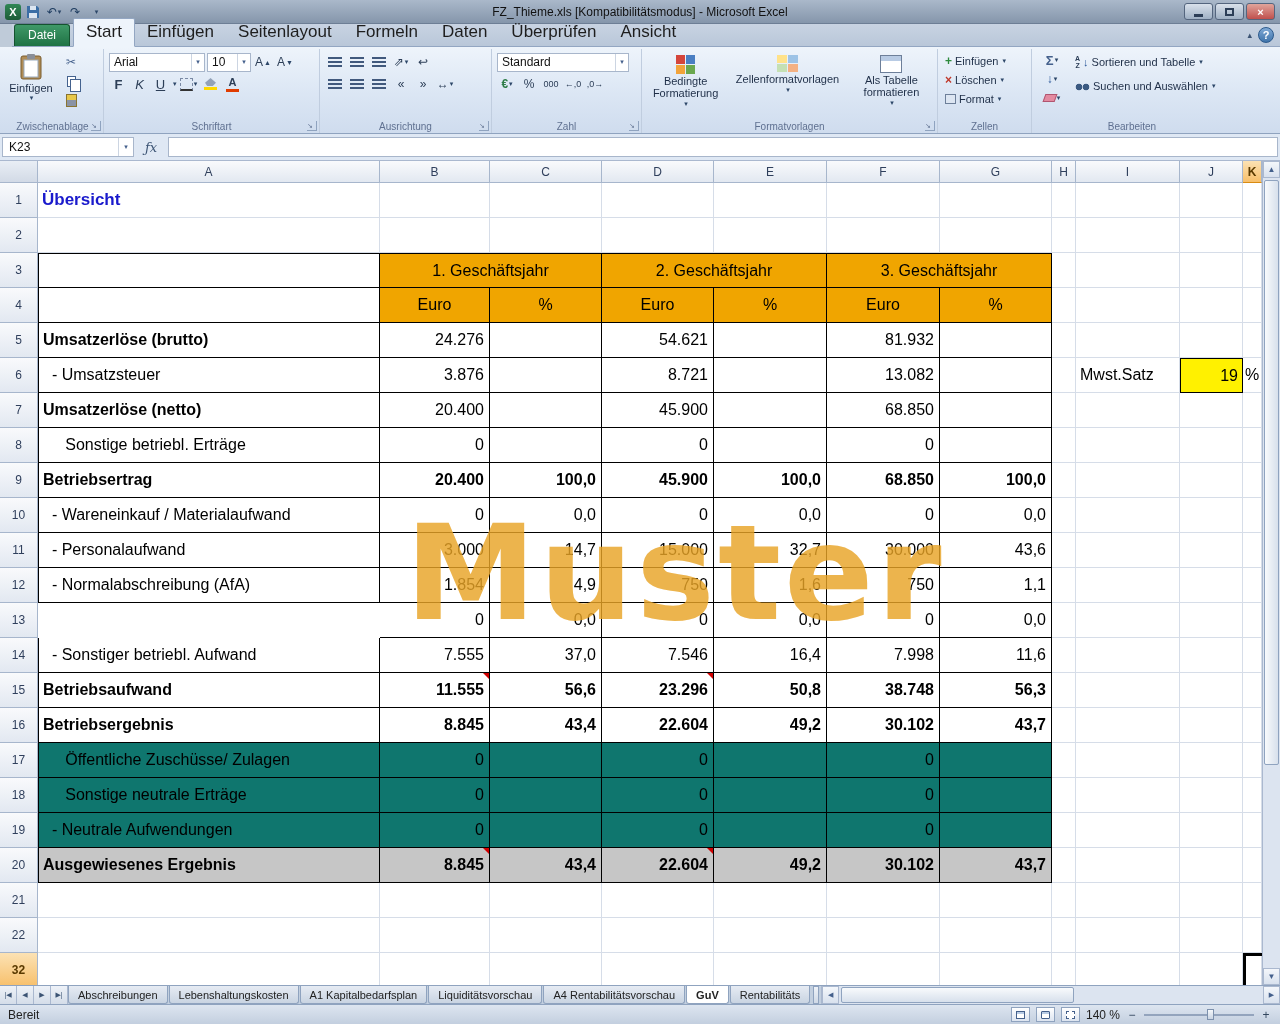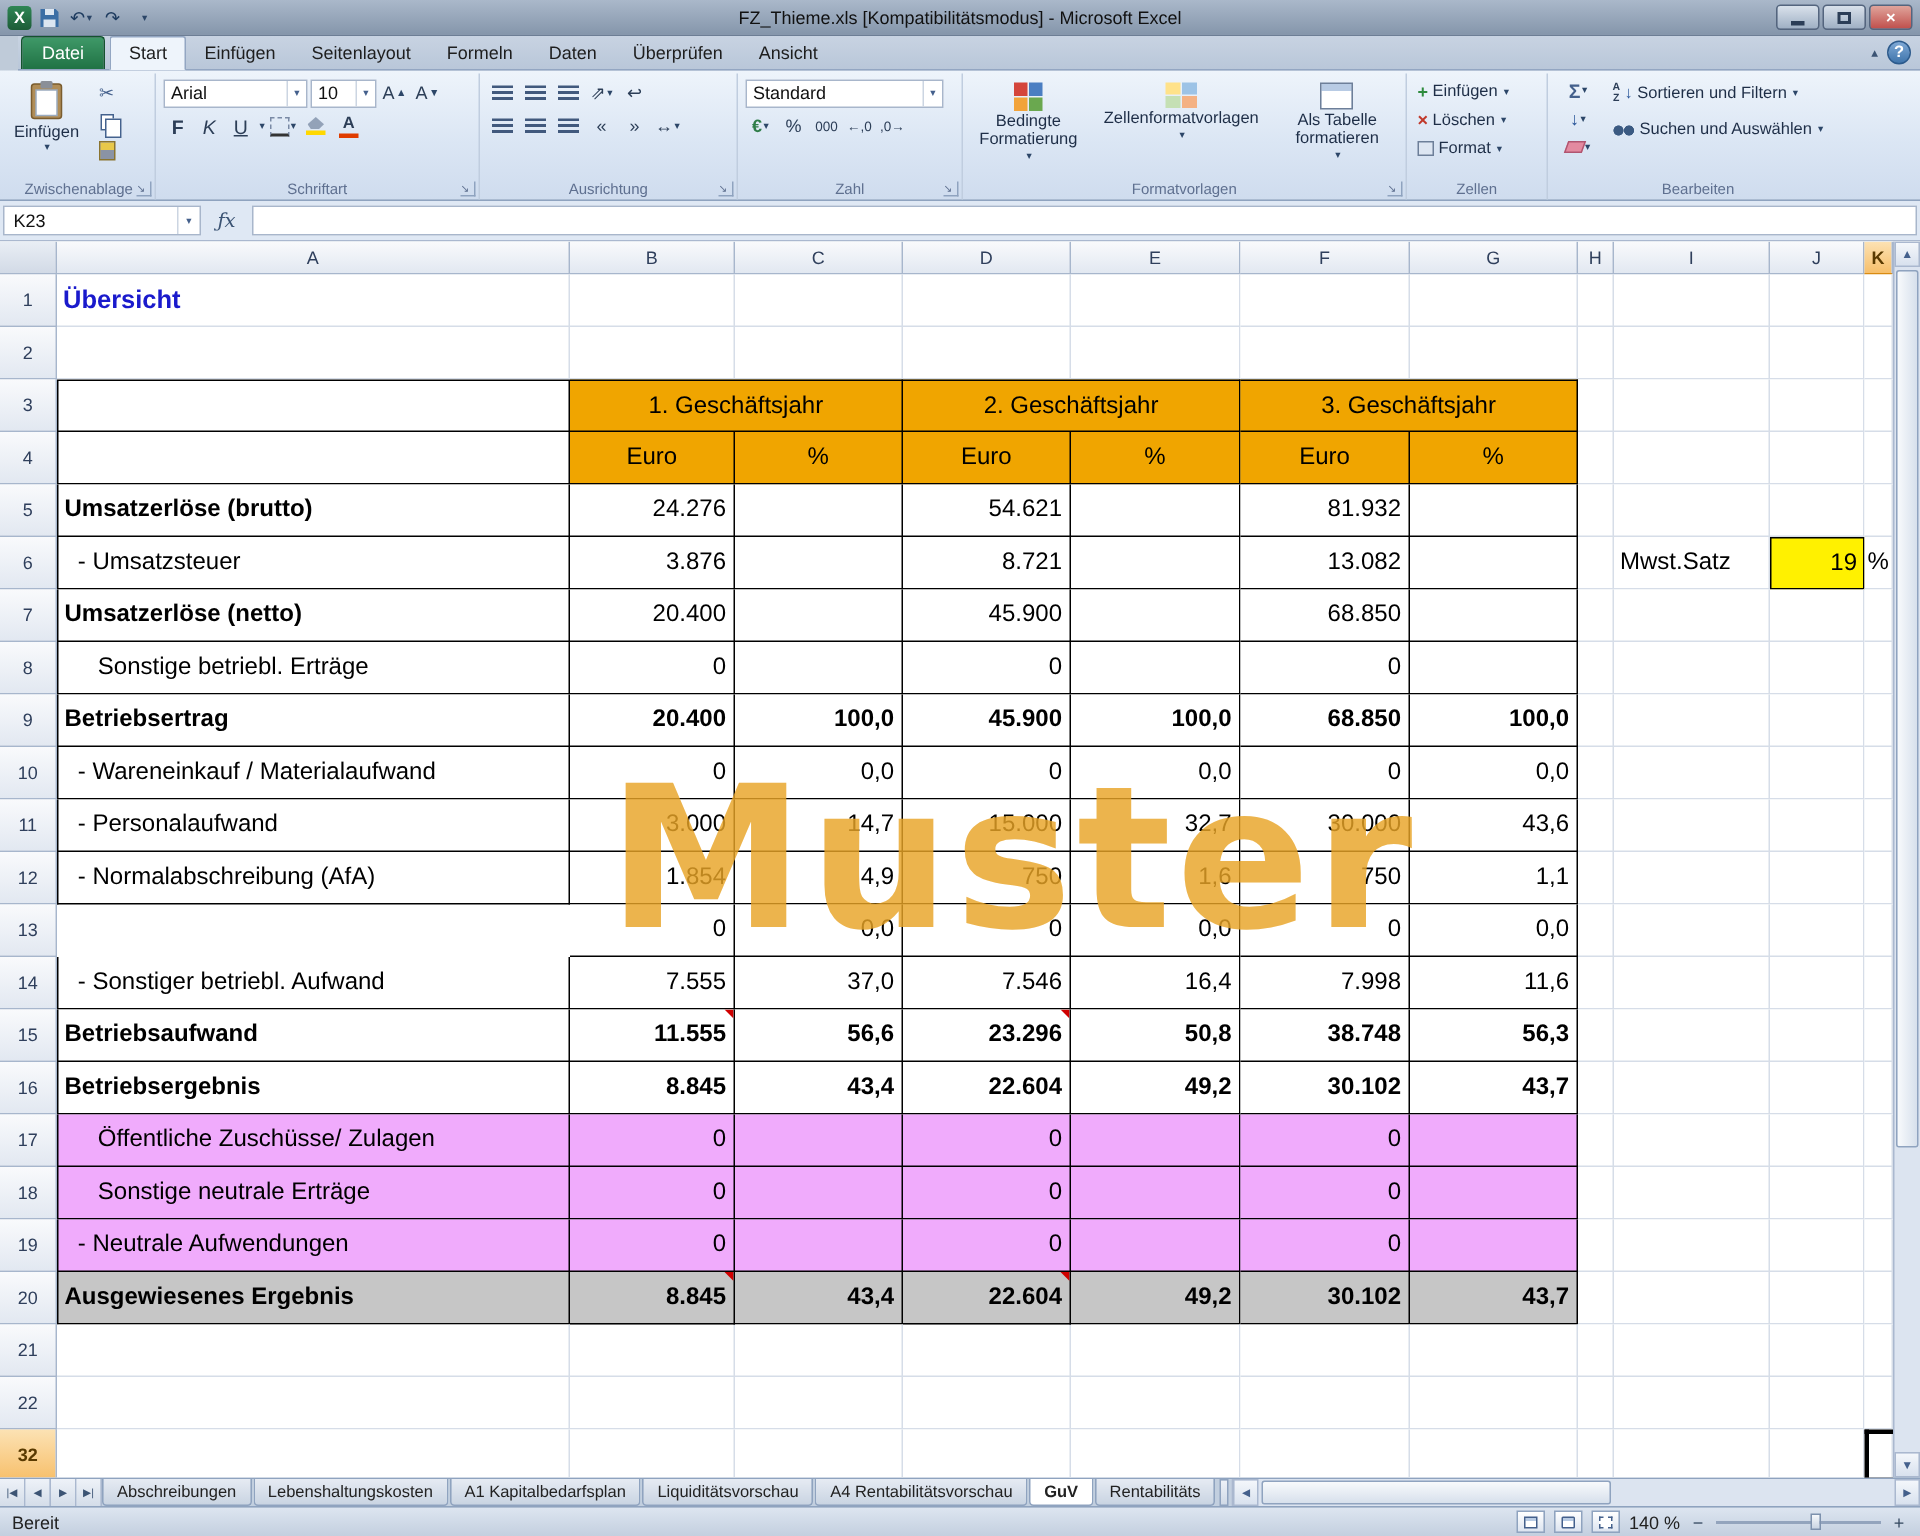--- a/index.html
+++ b/index.html
@@ -23,21 +23,21 @@
         font-size:11px; color:#1d3least; color:#1d3350; }
   .wc .minbar { width:9px; height:3px; background:#2c3e57; margin-top:7px; }
   .wc .maxbox { width:9px; height:8px; border:2px solid #2c3e57; }
   .wc.close { background:linear-gradient(#e0a49b,#c0504d); color:#fff; font-weight:bold; }
 
   
   .tabrow { height:23px; flex:0 0 23px; background:linear-gradient(#c8d3e2,#b9c7d9); display:flex; align-items:flex-end;
             border-bottom:1px solid #93a6c2; padding-left:2px; position:relative;margin-left:12px; }
   .file-tab { background:linear-gradient(#3f9968,#1f7244); color:#fff; padding:3px 13px 4px; font-size:12px;
               border:1px solid #14532f; border-bottom:none; border-radius:3px 3px 0 0; margin-right:3px; }
-  .rtab { padding:3px 12px 4px; font-size:12px; color:#1e1e1e; }
+  .rtab { padding:3px 12px 4px; font-size:17px; color:#1e1e1e; }
   .rtab.active { background:#eef4fb; border:1px solid #93a6c2; border-bottom:1px solid #eef4fb; margin-bottom:-1px;
                  border-radius:2px 2px 0 0; }
   .tabrow-right { position:absolute; right:6px; top:3px; display:flex; gap:6px; align-items:center; }
   .collapse-btn { font-size:9px; color:#3c5474; }
   .help-btn { width:16px; height:16px; border-radius:50%; background:linear-gradient(#7fa9d6,#3f74ab);
               border:1px solid #2c5a8c; color:#fff; font-size:11px; font-weight:bold; display:flex;
               align-items:center; justify-content:center; }
 
   
   .ribbon { height:87px; flex:0 0 87px; background:linear-gradient(#eef4fb,#dbe6f4 55%,#cfdcee);
@@ -127,21 +127,21 @@
   .gc { border-right:1px solid #d6dde8; border-bottom:1px solid #d6dde8; background:#fff; font-size:16px;
         color:#000; display:flex; align-items:center; padding:0 4px; overflow:hidden; }
   .hdr { background:linear-gradient(#f9fafc,#e2e8f1); border-right:1px solid #a7b6cc; border-bottom:1px solid #a7b6cc;
          color:#2f3f5c; font-size:12px; display:flex; align-items:center; justify-content:center; padding:0; }
   .corner { background:linear-gradient(#e9eef5,#d2dae6); }
   .selh { background:linear-gradient(#fce2b4,#f7bf6a); border-bottom-color:#d98b12; color:#5a3a00; font-weight:bold; }
   .title-cell { color:#1a1acc; font-weight:bold; font-size:17px; }
   .lbl { white-space:pre; }
   .num { justify-content:flex-end; padding-right:5px; }
   .b { font-weight:bold; }
-  .bg-y { background:#f0abfc; }
+  .bg-y { background:#0f766e; }
   .bg-g { background:#c6c6c6; }
   .orange { background:#f0a500; justify-content:center; }
   .tbl { border-right:1px solid #000; border-bottom:1px solid #000; }
   .tbl-top { border-top:1px solid #000; }
   .tbl-left { border-left:1px solid #000; }
   .cmt { position:relative; }
   .cmt::after { content:""; position:absolute; top:0; right:0; border-left:6px solid transparent; border-top:6px solid #d00000; }
   .vat-value { background:#fff100; border:1px solid #000; justify-content:flex-end; padding-right:4px; }
   .vat-unit { padding-left:2px; }
   .watermark { position:absolute; left:405px; top:346px; font-size:132px; font-weight:bold; line-height:1;
@@ -453,21 +453,21 @@
             </span>
           <span class="mini-btn">
               <span class="er-ic"></span>
               <span class="tiny-arrow">▾</span>
             </span>
         </div>
         <div class="edit-bigs">
           <div class="ebtn">
             <span class="az-ic"><span>A</span><br><span>Z</span></span>
             <span style="color:#2b579a">↓</span>
-            <span>Sortieren und Filtern</span>
+            <span>Sortieren und Tabelle</span>
             <span class="tiny-arrow">▾</span>
           </div>
           <div class="ebtn">
             <span class="bn-ic"></span>
             <span>Suchen und Auswählen</span>
             <span class="tiny-arrow">▾</span>
           </div>
         </div>
       </div>
       <div class="rg-label">Bearbeiten</div>

